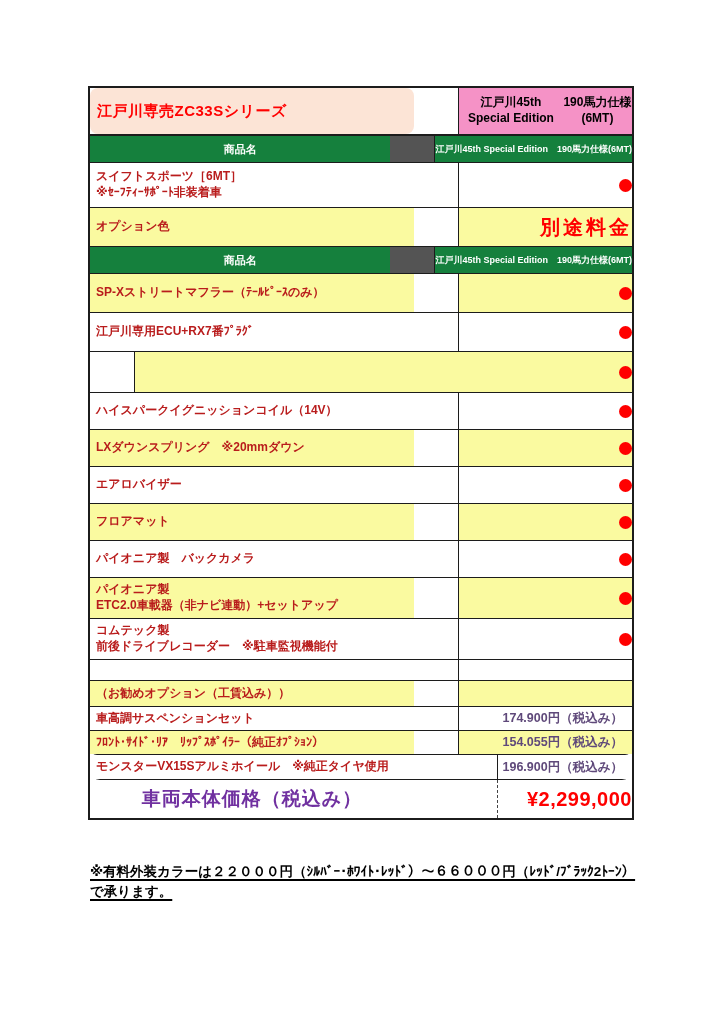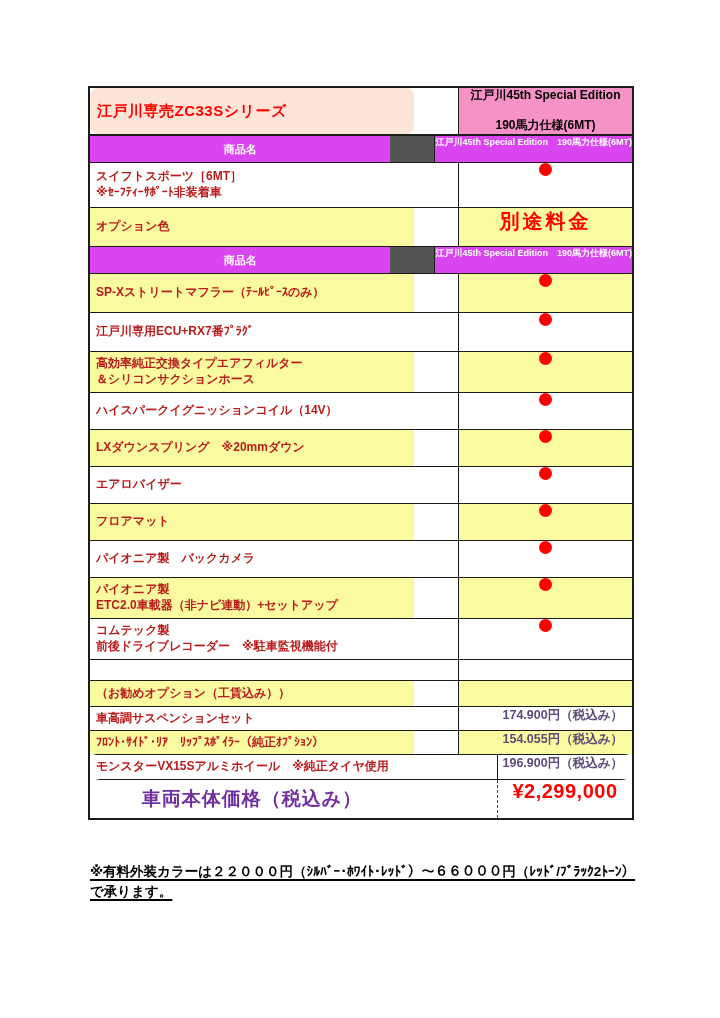--- a/index.html
+++ b/index.html
@@ -17,32 +17,32 @@
     width: 546px;
     border: 2px solid #1c1c1c;
     display: flex;
     flex-direction: column;
     background: #fff;
   }
 
   .row { display: flex; flex-direction: row; border-bottom: 1px solid #1c1c1c; }
   .row:last-child { border-bottom: none; gap: 39px; }
   .cell-l { width: 324px; display: flex; flex-direction: column; justify-content: center; }
-  .cell-r { flex: 1; border-left: 1px solid #1c1c1c; display: flex; flex-direction: column; justify-content: space-between; align-items: center; margin-left: 44px; }
+  .cell-r { flex: 1; border-left: 1px solid #1c1c1c; display: flex; flex-direction: row; justify-content: flex-end; align-items: center; margin-left: 44px; }
 
   
   .row.main-head { height: 48px; border-bottom: 2px solid #1c1c1c; }
   .main-head .cell-l { background: #FCE4D6; padding-left: 7px; border-radius: 8px; }
   .main-head .cell-r { background: #F592C6; }
   .series-title { color: #FF0000; font-size: 15px; font-weight: bold; letter-spacing: 0.5px; }
   .edition-line { color: #000; font-size: 12px; font-weight: bold; line-height: 1.3; text-align: center; }
 
   
   .row.colhead { background: #545454; }
-  .row.colhead .cell-l, .row.colhead .cell-r { background: #d946ef; align-items: center; }
+  .row.colhead .cell-l, .row.colhead .cell-r { background: #15803d; align-items: center; }
   .colhead-product { color: #fff; font-size: 11px; font-weight: bold; }
   .colhead-edition { color: #fff; font-size: 9px; font-weight: bold; white-space: nowrap; }
 
   
   .bg-w .cell-l, .bg-w .cell-r { background: #ffffff; }
   .bg-y .cell-l, .bg-y .cell-r { background: #FAFAA0; }
   .item-line {
     color: #b91c1c; font-size: 12px; font-weight: bold;
     line-height: 1.3; padding-left: 6px; white-space: nowrap;
   }
@@ -136,24 +136,20 @@
         </div>
         <div class="row bg-w" style="height: 39px;">
           <div class="cell-l">
             <span class="item-line">江戸川専用ECU+RX7番ﾌﾟﾗｸﾞ</span>
           </div>
           <div class="cell-r">
             <span class="dot"></span>
           </div>
         </div>
         <div class="row bg-y" style="height: 41px;">
-          <div class="cell-l">
-            <span class="item-line">高効率純正交換タイプエアフィルター</span>
-            <span class="item-line">＆シリコンサクションホース</span>
-          </div>
           <div class="cell-r">
             <span class="dot"></span>
           </div>
         </div>
         <div class="row bg-w" style="height: 37px;">
           <div class="cell-l">
             <span class="item-line">ハイスパークイグニッションコイル（14V）</span>
           </div>
           <div class="cell-r">
             <span class="dot"></span>

